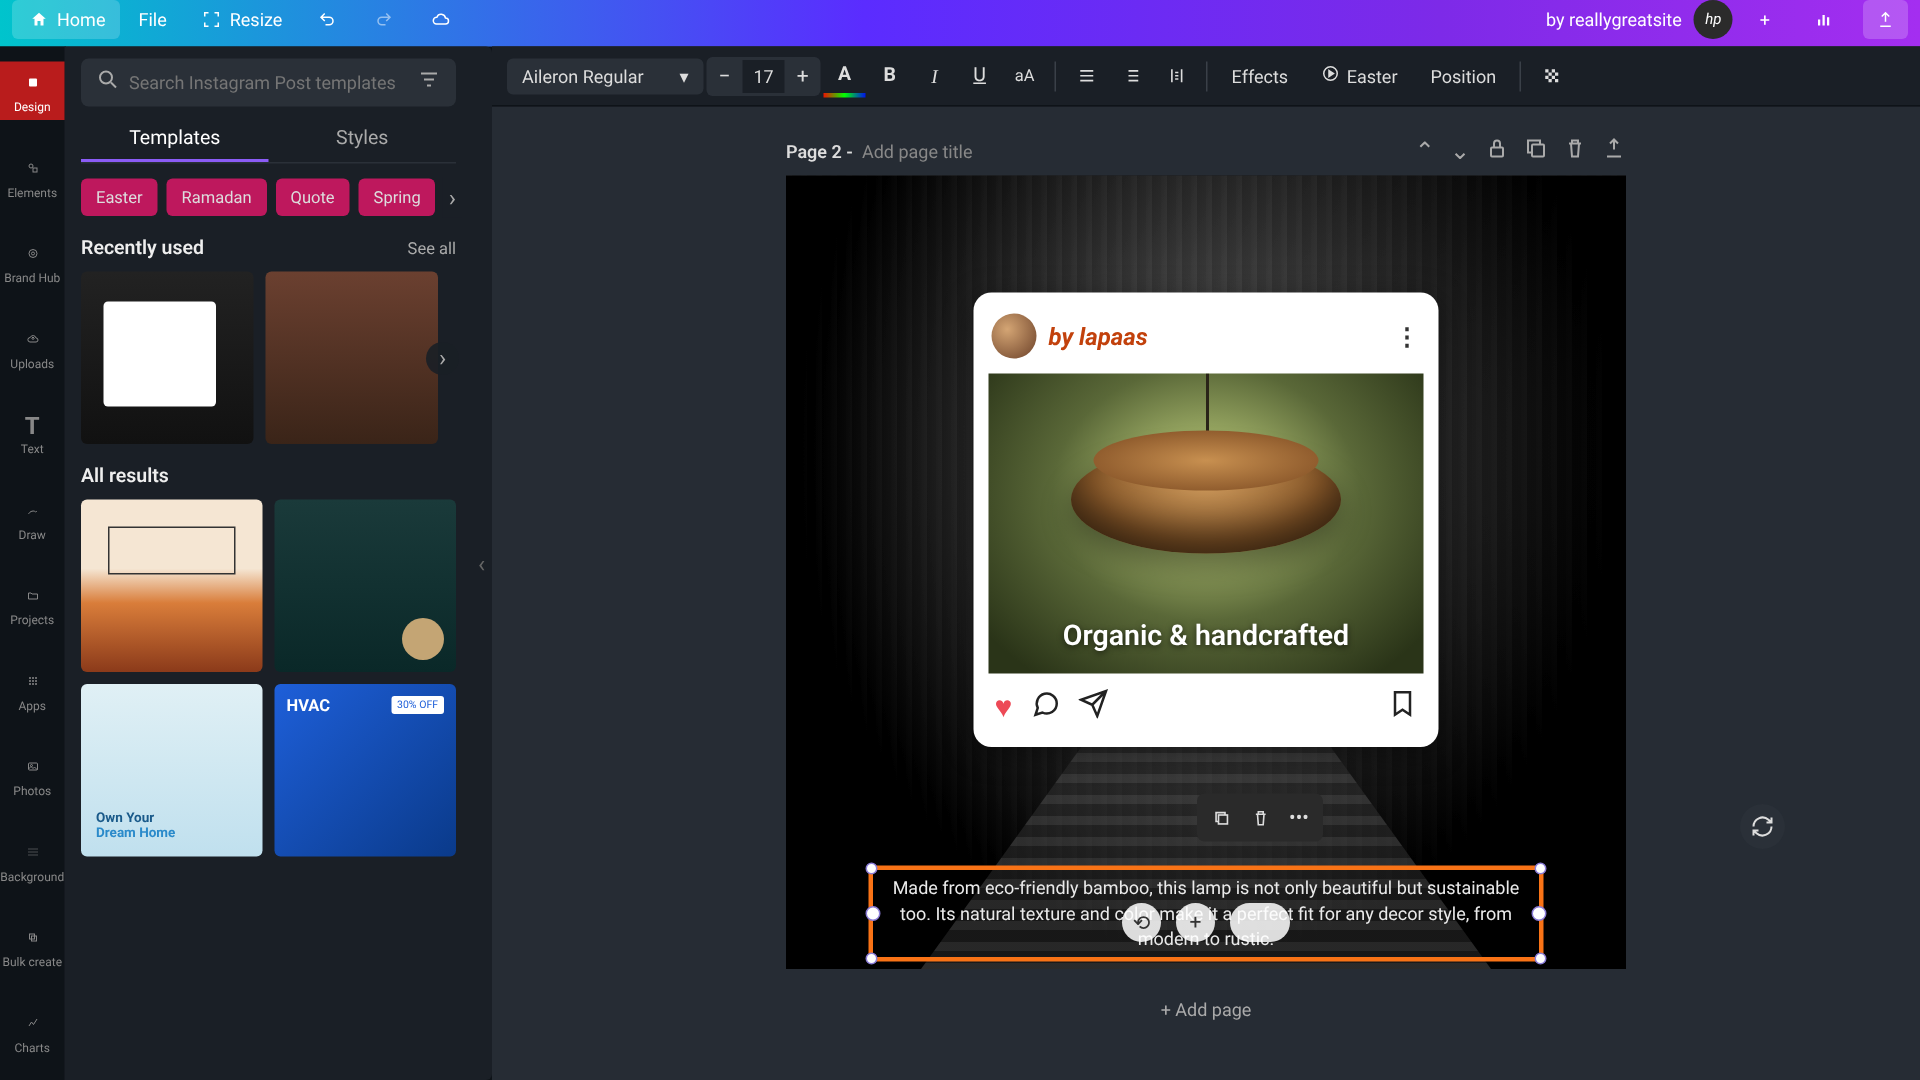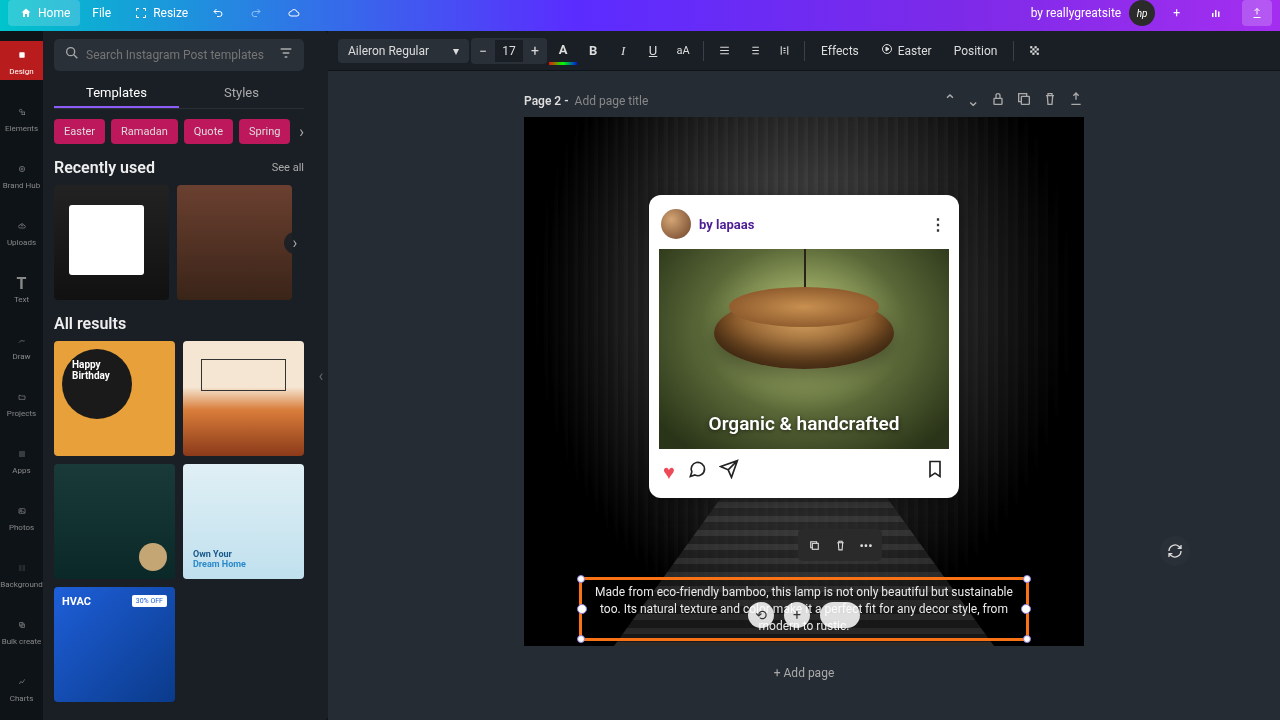--- a/index.html
+++ b/index.html
@@ -33,21 +33,21 @@
 
 .tabs { display: flex; border-bottom: 1px solid #2a3038; margin-bottom: 10px; }
 .tab { flex: 1; text-align: center; padding: 6px 0; font-size: 13px; color: #aaa; cursor: pointer; }
 .tab.active { color: #fff; border-bottom: 2px solid #8b5cf6; }
 
 .chip-row { display: flex; gap: 6px; align-items: center; margin-bottom: 14px; position: relative; }
 .chip { background: #be185d; color: #ddd; font-size: 11px; padding: 6px 10px; border-radius: 4px; cursor: pointer; white-space: nowrap; }
 .chip-arrow { position: absolute; right: -4px; color: #aaa; background: #1a1f26; padding: 4px; cursor: pointer; }
 
 .section-head { display: flex; justify-content: space-between; align-items: center; margin-bottom: 8px; }
-.section-head h4 { font-size: 16px; font-weight: 600; color: #eee; }
+.section-head h4 { font-size: 13px; font-weight: 600; color: #eee; }
 .see-all { font-size: 11px; color: #aaa; cursor: pointer; }
 
 .thumb-row { display: flex; gap: 8px; margin-bottom: 14px; position: relative; }
 .thumb { width: 115px; height: 115px; border-radius: 4px; background: #2a3038; cursor: pointer; overflow: hidden; position: relative; }
 .thumb-arrow { position: absolute; right: -2px; top: 50%; transform: translateY(-50%); background: rgba(26,31,38,0.9); width: 22px; height: 22px; border-radius: 50%; display: flex; align-items: center; justify-content: center; color: #aaa; cursor: pointer; }
 
 .thumb-grid { display: grid; grid-template-columns: 1fr 1fr; gap: 8px; }
 .thumb-grid .thumb { width: 100%; height: 115px; }
 
 
@@ -92,21 +92,21 @@
 .page-tools { margin-left: auto; display: flex; gap: 10px; color: #aaa; }
 .page-tools span { cursor: pointer; }
 
 .design-canvas { width: 560px; height: 560px; background: #1a1a1a; position: relative; overflow: hidden; }
 .bg-forest { position: absolute; inset: 0; background: radial-gradient(ellipse at 50% 35%, rgba(255,255,255,0.28), rgba(0,0,0,0.75) 70%), repeating-linear-gradient(90deg, #222 0, #2a2a2a 4px, #181818 4px, #1e1e1e 10px); filter: grayscale(1) contrast(1.1); }
 .bg-path { position:absolute; bottom:0; left:50%; transform:translateX(-50%); width:380px; height:200px; background: repeating-linear-gradient(#555 0, #555 6px, #333 6px, #333 14px); clip-path: polygon(38% 0, 62% 0, 100% 100%, 0 100%); opacity:0.5; }
 
 .ig-card { position: absolute; top: 78px; left: 50%; transform: translateX(-50%); width: 310px; background: #fff; border-radius: 12px; padding: 10px; box-shadow: 0 4px 20px rgba(0,0,0,0.4); }
 .ig-head { display: flex; align-items: center; gap: 8px; padding: 4px 2px 10px; }
 .ig-avatar { width: 30px; height: 30px; border-radius: 50%; background: radial-gradient(circle at 35% 35%, #d4a574, #6b4028); }
-.ig-user { font-size: 13px; font-weight: 700; color: #4c1d95; }
+.ig-user { font-size: 16px; font-weight: 700; color: #c2410c; font-style: italic; }
 .ig-more { margin-left: auto; color: #333; font-weight: bold; cursor: pointer; letter-spacing: 1px; }
 .ig-img { width: 100%; height: 200px; position: relative; background: radial-gradient(ellipse at 50% 40%, #b8c878 10%, #5a6838 50%, #2a3418 90%); overflow: hidden; }
 .lamp-cord { position:absolute; top:0; left:50%; width:2px; height:55px; background:#2a2418; }
 .lamp { position:absolute; top:48px; left:50%; transform:translateX(-50%); width:180px; height:72px; background: radial-gradient(ellipse at 50% 30%, #d4a060, #8b5a2a 60%, #5a3818); border-radius: 50%; box-shadow: inset 0 -15px 25px rgba(0,0,0,0.5), 0 8px 20px rgba(0,0,0,0.4); }
 .lamp::after { content:""; position:absolute; top:-10px; left:50%; transform:translateX(-50%); width:150px; height:40px; background: radial-gradient(ellipse, #c89050, #7a4820); border-radius:50%; }
 .ig-overlay { position: absolute; bottom: 14px; left: 0; right: 0; text-align: center; color: #fff; font-size: 19px; font-weight: 600; text-shadow: 0 1px 4px rgba(0,0,0,0.6); }
 .ig-foot { display: flex; align-items: center; gap: 12px; padding: 10px 4px 4px; font-size: 20px; color: #222; }
 .ig-heart { color: #ed4956; }
 .ig-save { margin-left: auto; }
 
@@ -337,23 +337,20 @@
     </div>
     <div class="thumb-row">
       <div class="thumb thumb-bw"></div>
       <div class="thumb thumb-brown"></div>
       <span class="thumb-arrow">›</span>
     </div>
     <div class="section-head">
       <h4>All results</h4>
     </div>
     <div class="thumb-grid">
-      <div class="thumb thumb-orange">
-          <div style="position:absolute;top:18px;left:18px;color:#fff;font-size:10px;font-weight:bold">Happy<br>Birthday</div>
-        </div>
       <div class="thumb thumb-sunset"></div>
       <div class="thumb thumb-teal"></div>
       <div class="thumb thumb-house">
           <div style="position:absolute;bottom:10px;left:10px;color:#1a5a8a;font-size:9px;font-weight:bold">Own Your<br><span style="color:#2a8aca">Dream Home</span></div>
         </div>
       <div class="thumb thumb-blue">
           <div style="position:absolute;top:8px;left:8px;color:#fff;font-size:11px;font-weight:bold">HVAC</div>
           <div style="position:absolute;top:8px;right:8px;background:#fff;color:#1e5fd9;font-size:7px;padding:2px 4px;border-radius:2px">30% OFF</div>
         </div>
     </div>

